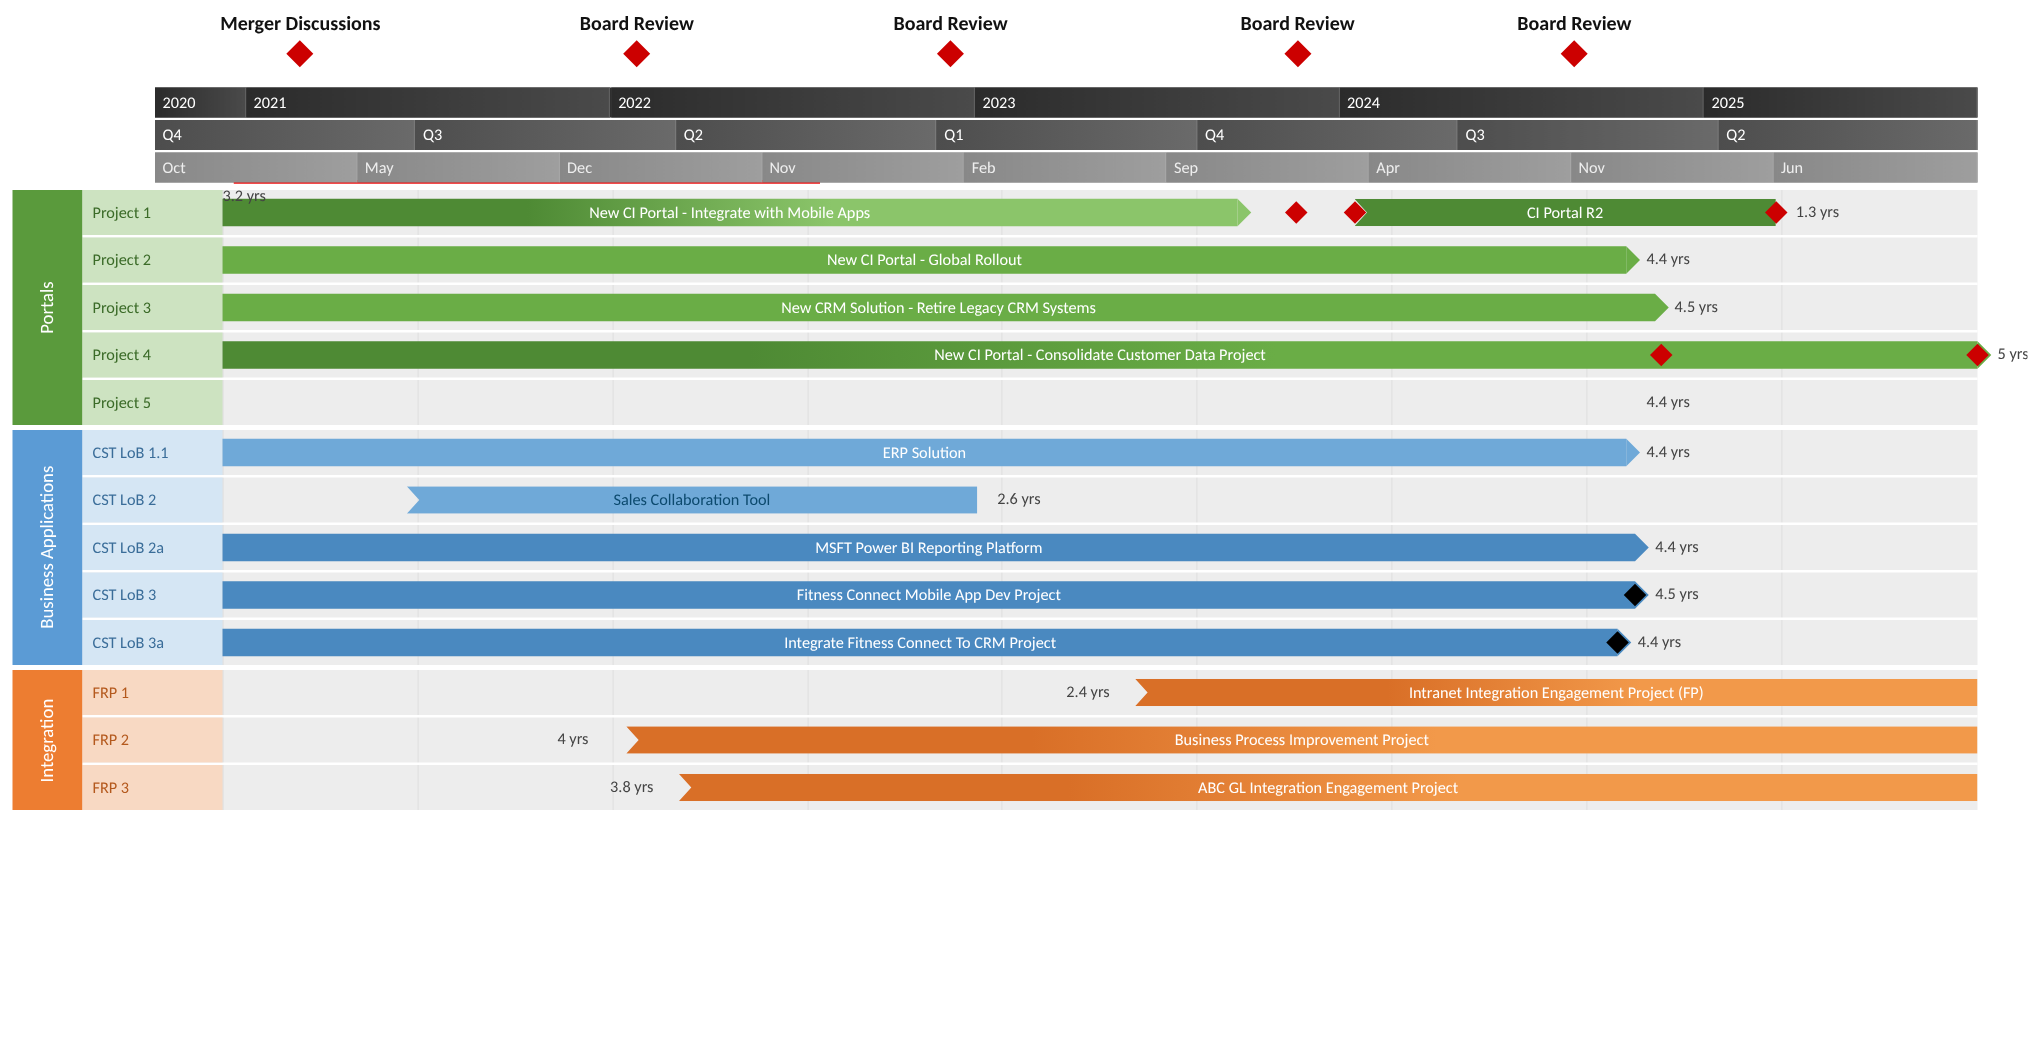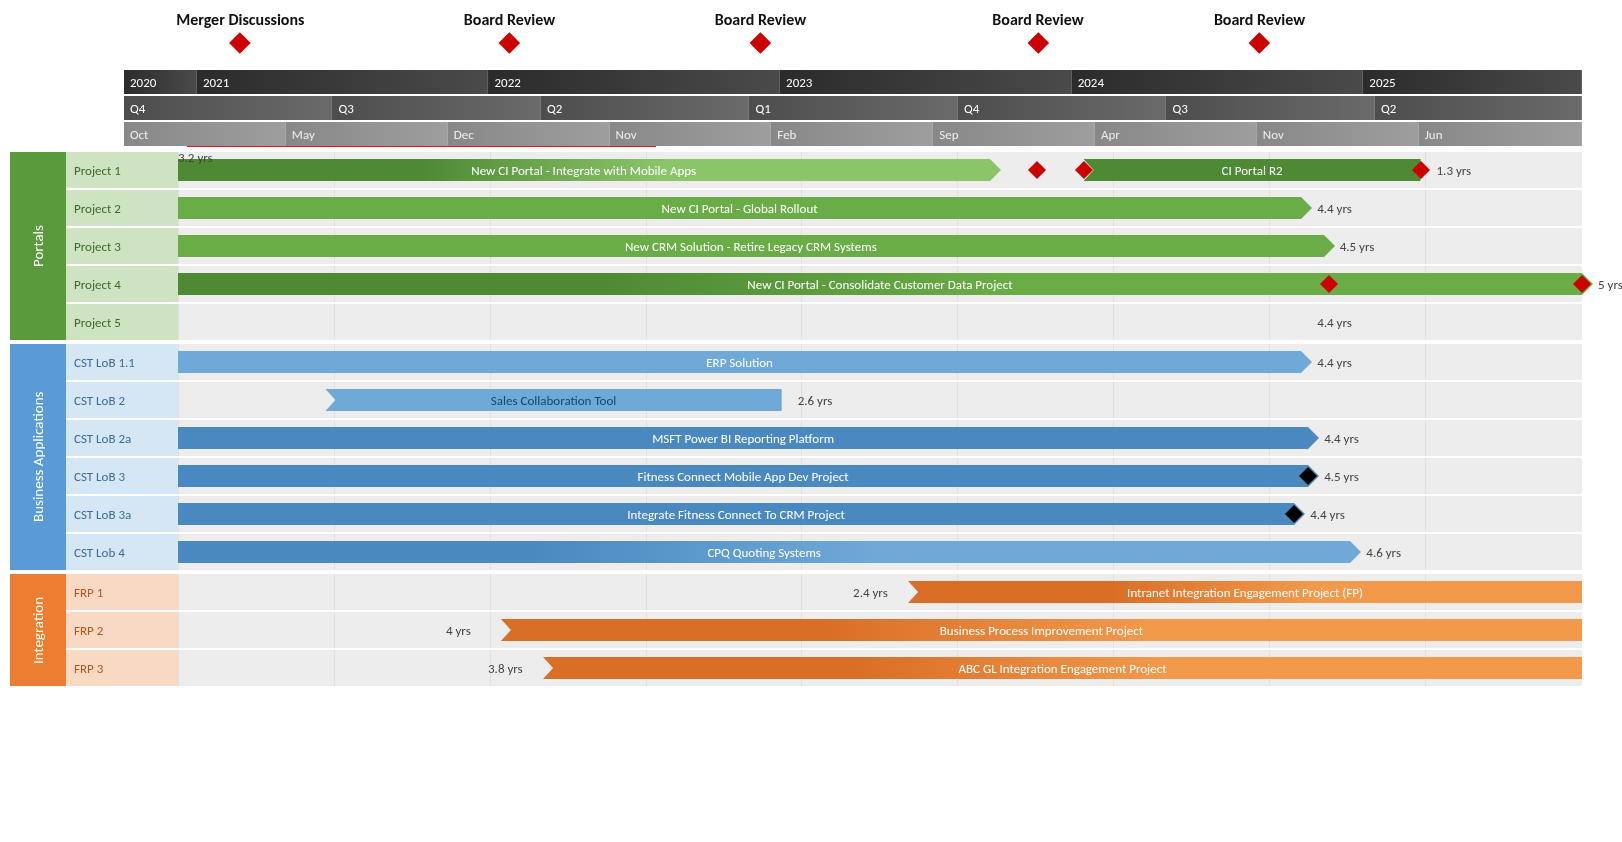--- a/index.html
+++ b/index.html
@@ -366,40 +366,20 @@
                 <span class="txt" style="color: rgb(255, 255, 255);">Integrate Fitness Connect To CRM Project</span>
               </div>
               <div class="dur" style="left: calc(79.5% + 16px);">4.4 yrs</div>
               <div class="mk" style="left: 79.5%;">
                 <svg width="20" height="20" viewBox="0 0 20 20">
                   <polygon points="10,1 19,10 10,19 1,10" fill="#000"></polygon>
                 </svg>
               </div>
             </div>
           </div>
-          <div class="row">
-            <div class="row-label">CST Lob 4</div>
-            <div class="row-chart">
-              <div class="gridlines">
-                <div class="gl" style="left: 0%;"></div>
-                <div class="gl" style="left: 11.1%;"></div>
-                <div class="gl" style="left: 22.2%;"></div>
-                <div class="gl" style="left: 33.3%;"></div>
-                <div class="gl" style="left: 44.4%;"></div>
-                <div class="gl" style="left: 55.5%;"></div>
-                <div class="gl" style="left: 66.6%;"></div>
-                <div class="gl" style="left: 77.7%;"></div>
-                <div class="gl" style="left: 88.8%;"></div>
-              </div>
-              <div class="bar biz-dark chev-r" style="left: 0%; width: 83.5%; background: linear-gradient(to right, rgb(74, 137, 192) 0%, rgb(74, 137, 192) 30%, rgb(111, 169, 216) 60%, rgb(111, 169, 216) 100%); color: rgb(111, 169, 216);">
-                <span class="txt" style="color: rgb(255, 255, 255);">CPQ Quoting Systems</span>
-              </div>
-              <div class="dur" style="left: calc(83.5% + 16px);">4.6 yrs</div>
-            </div>
-          </div>
         </div>
       </div>
       <div class="group integration">
         <div class="group-tab" style="background: rgb(237, 125, 49);">Integration</div>
         <div class="group-body">
           <div class="row">
             <div class="row-label">FRP 1</div>
             <div class="row-chart">
               <div class="gridlines">
                 <div class="gl" style="left: 0%;"></div>

